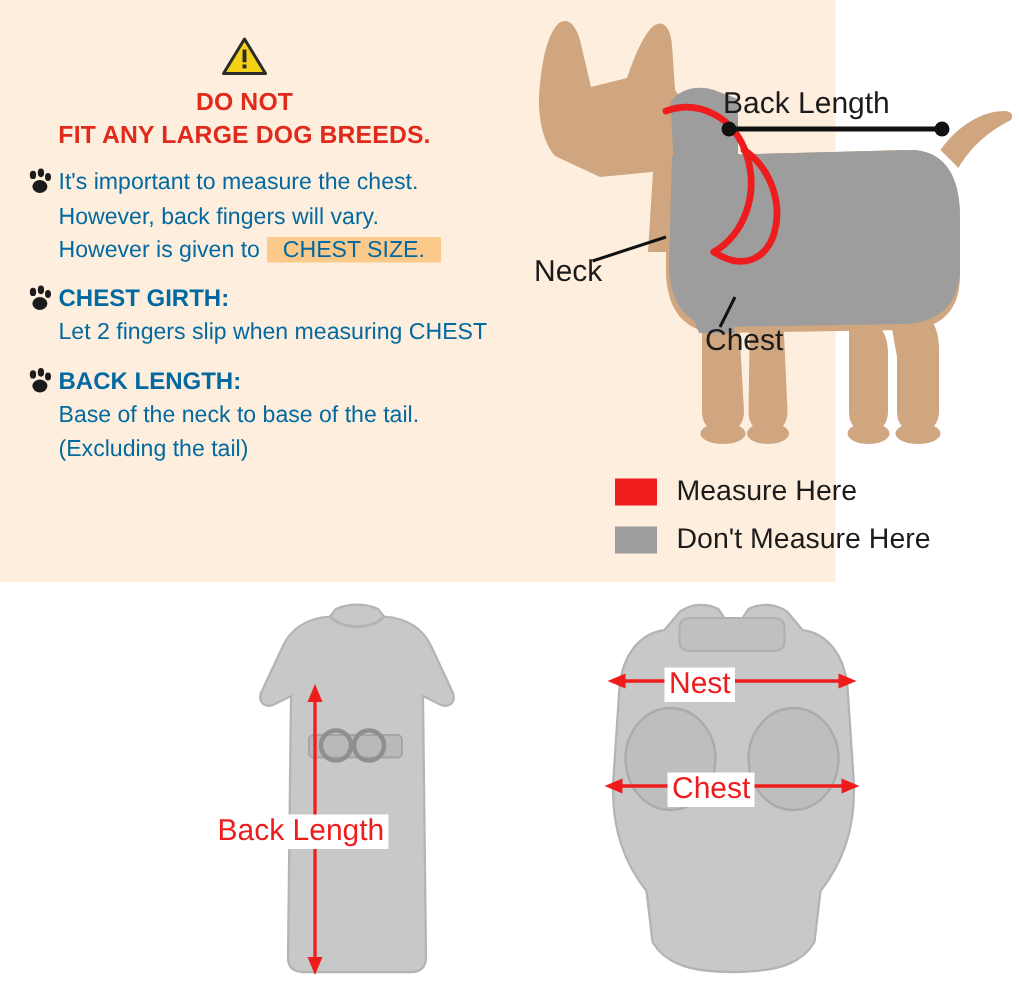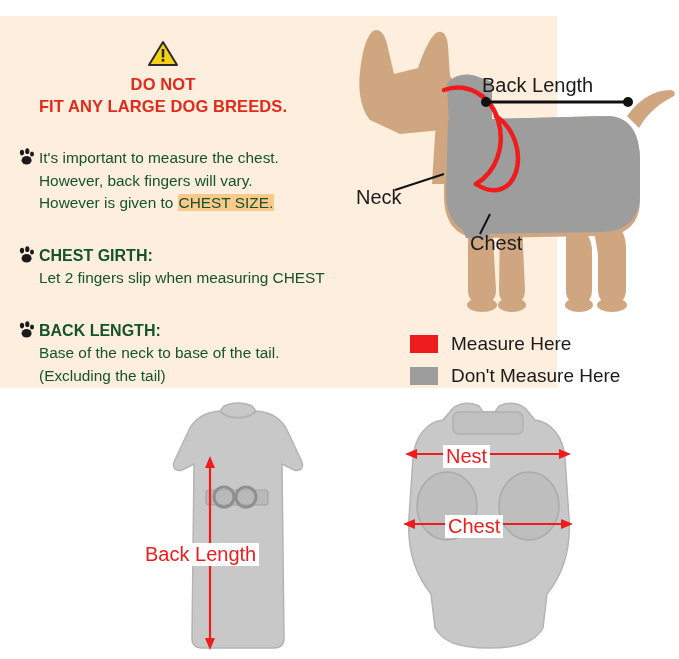--- a/index.html
+++ b/index.html
@@ -15,21 +15,21 @@
   }
   #page {
     position: relative;
     width: 679px;
     height: 659px;
   }
 
   
   #top-panel {
     position: absolute;
-    left: 0; top: 16px;
+    left: 0; top: 0;
     width: 557px; height: 388px;
     background: #fdeedd;
   }
   #left-col {
     position: absolute;
     left: 18px; top: 24px;
     width: 340px;
     height: 360px;
   }
   .warn-icon-wrap {
@@ -52,40 +52,40 @@
     line-height: 22px;
     letter-spacing: .1px;
   }
   .warn-title .line2 {
     display: block;
     white-space: nowrap;
   }
 
   .block {
     position: relative;
-    margin-top: 30px;
+    margin-top: 10px;
     padding-left: 21px;
-    color: #14532d;
+    color: #0369a1;
     font-size: 15.4px;
     line-height: 22.5px;
   }
   .paw {
     position: absolute;
     left: 0; top: 1px;
     width: 17px;
     height: 18px;
   }
   .paw svg { display: block; }
   .block .strong {
     font-weight: bold;
     font-size: 16px;
   }
   .hl {
     background: #fbc98a;
-    padding: 0 1px;
+    padding: 0 11px;
   }
   .block p { margin: 0; }
 
   
   #dog-wrap {
     position: absolute;
     left: 340px; top: 8px;
     width: 339px; height: 300px;
   }
   

